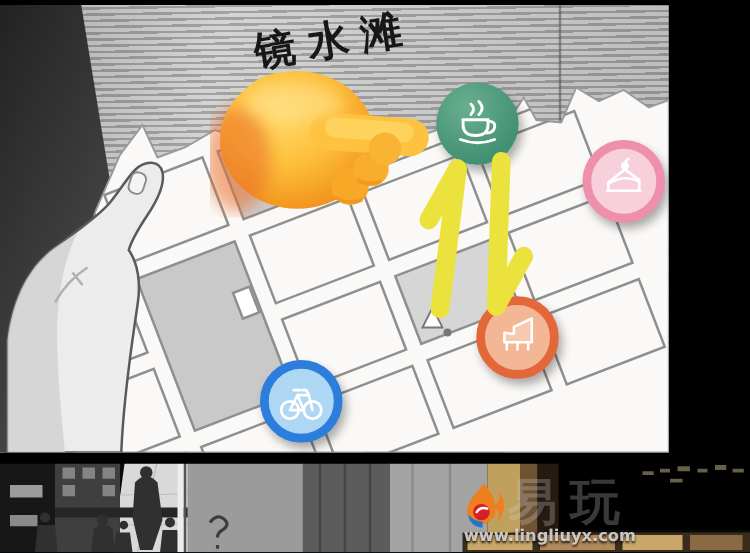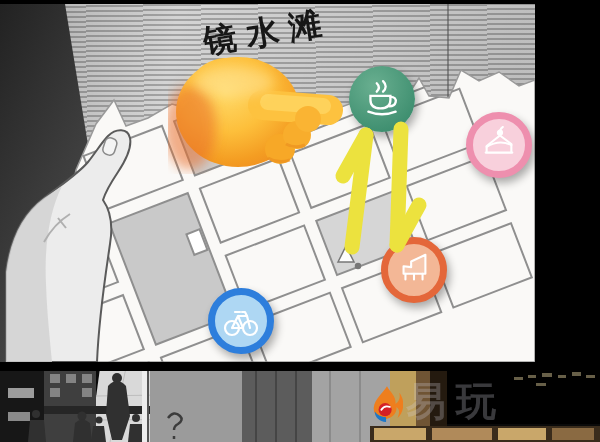--- a/index.html
+++ b/index.html
@@ -264,15 +264,16 @@
         <rect x="2" y="6" width="9" height="3"></rect>
           <rect x="16" y="4" width="8" height="3"></rect>
         <rect x="30" y="2" width="10" height="4"></rect>
           <rect x="46" y="4" width="8" height="3"></rect>
         <rect x="60" y="1" width="9" height="4"></rect>
           <rect x="74" y="4" width="9" height="3"></rect>
         <rect x="24" y="12" width="10" height="3"></rect>
       </g>
     </svg>
 
+    <div class="wm-url url-left">www.lingliuyx.com</div>
   </div>
 
 </div>
 
 </body></html>

